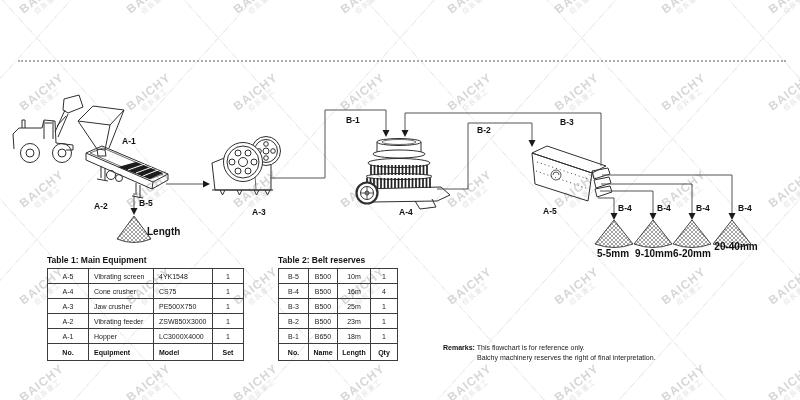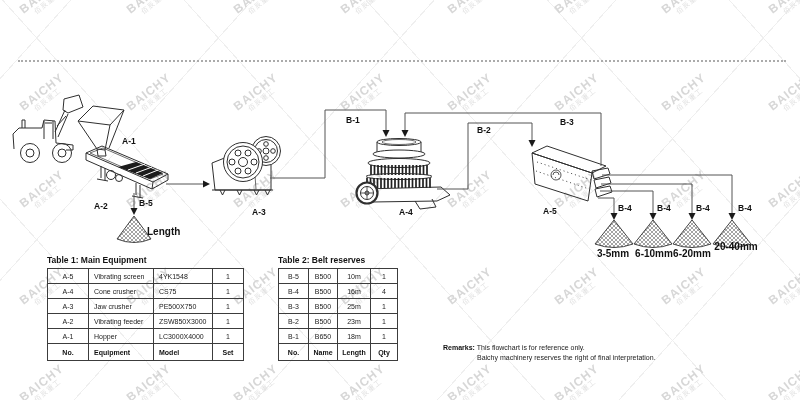--- a/index.html
+++ b/index.html
@@ -337,22 +337,22 @@
   <div class="lbl" style="left:477px;top:125px">B-2</div>
   <div class="lbl" style="left:560px;top:117px">B-3</div>
   <div class="lbl" style="left:139px;top:198px">B-5</div>
   <div class="big-lbl" style="left:147px;top:226px">Length</div>
 
   <div class="lbl" style="left:618px;top:203px">B-4</div>
   <div class="lbl" style="left:657px;top:203px">B-4</div>
   <div class="lbl" style="left:696px;top:203px">B-4</div>
   <div class="lbl" style="left:738px;top:203px">B-4</div>
 
-  <div class="size-lbl" style="left:613px;top:248px">3-5mm</div>
-  <div class="size-lbl" style="left:654px;top:248px">6-10mm</div>
+  <div class="size-lbl" style="left:613px;top:248px">5-5mm</div>
+  <div class="size-lbl" style="left:654px;top:248px">9-10mm</div>
   <div class="size-lbl" style="left:692px;top:248px">6-20mm</div>
   <div class="size-lbl" style="left:736px;top:241px">20-40mm</div>
 
   <div class="tbl-section" style="left:47px;top:255px">
     <div class="tbl-title">Table 1: Main Equipment</div>
     <table class="tbl">
       <colgroup>
           <col style="width:41px">
           <col style="width:65px">
           <col style="width:59px">

